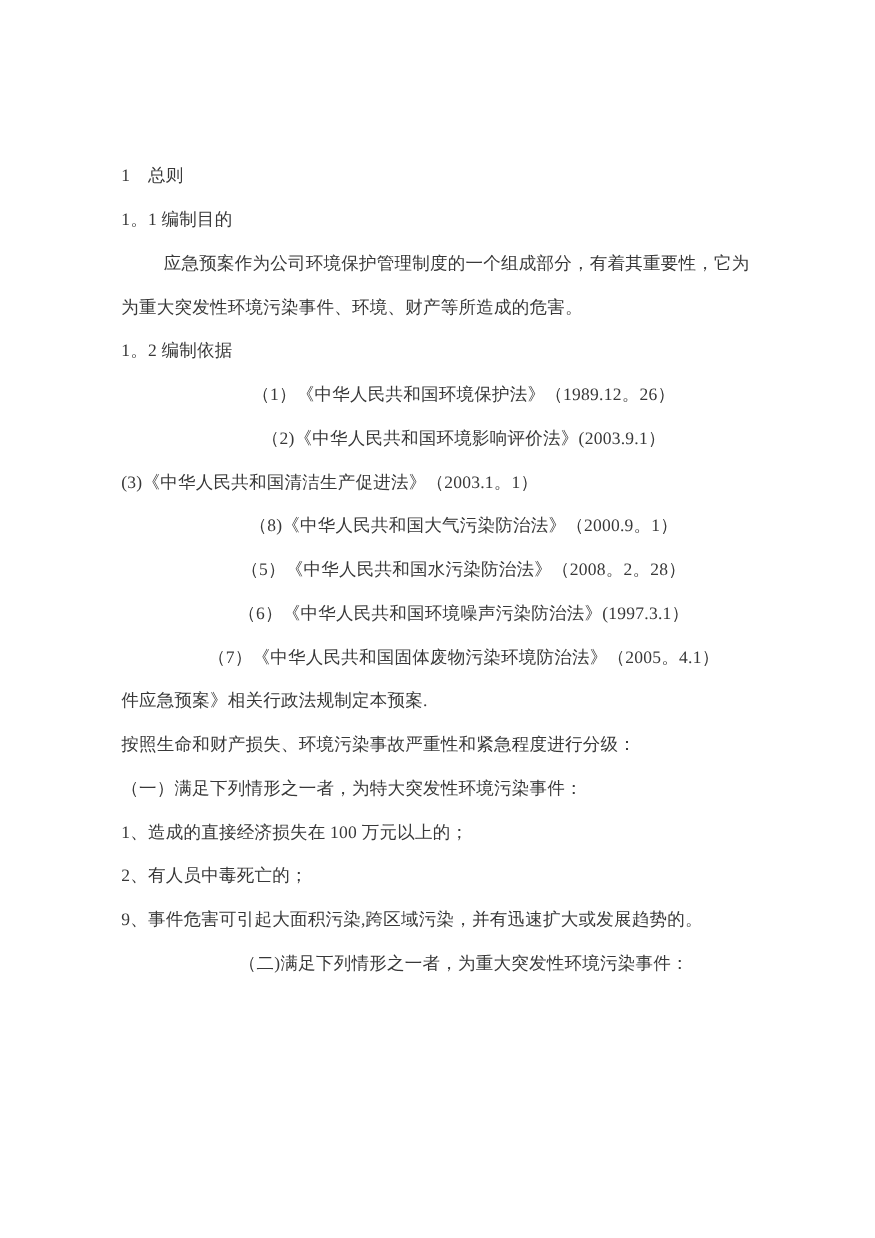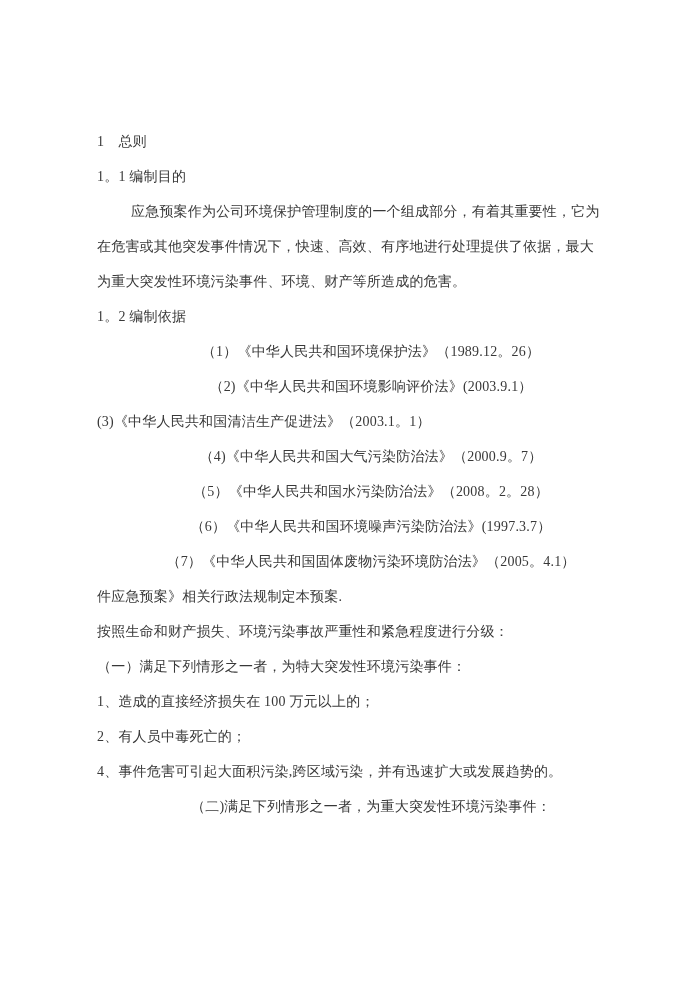--- a/index.html
+++ b/index.html
@@ -37,40 +37,39 @@
 <body>
 
 <div class="page">
   <div class="content">
 
     <div class="line">1　总则</div>
 
     <div class="line">1。1 编制目的</div>
 
     <div class="line ind-para">应急预案作为公司环境保护管理制度的一个组成部分，有着其重要性，它为</div>
-    <div class="line">在危害或其他突发事件情况下，快速、高效、有序地进行处理提供了依据，最大</div>
     <div class="line">为重大突发性环境污染事件、环境、财产等所造成的危害。</div>
 
     <div class="line">1。2 编制依据</div>
 
     <div class="line ind-a">（1）《中华人民共和国环境保护法》（1989.12。26）</div>
     <div class="line ind-a">（2)《中华人民共和国环境影响评价法》(2003.9.1）</div>
     <div class="line">(3)《中华人民共和国清洁生产促进法》（2003.1。1）</div>
-    <div class="line ind-a">（4)《中华人民共和国大气污染防治法》（2000.9。7）</div>
+    <div class="line ind-a">（8)《中华人民共和国大气污染防治法》（2000.9。1）</div>
     <div class="line ind-a">（5）《中华人民共和国水污染防治法》（2008。2。28）</div>
-    <div class="line ind-a">（6）《中华人民共和国环境噪声污染防治法》(1997.3.7）</div>
+    <div class="line ind-a">（6）《中华人民共和国环境噪声污染防治法》(1997.3.1）</div>
     <div class="line ind-a">（7）《中华人民共和国固体废物污染环境防治法》（2005。4.1）</div>
 
     <div class="line">件应急预案》相关行政法规制定本预案.</div>
 
 
     <div class="line">按照生命和财产损失、环境污染事故严重性和紧急程度进行分级：</div>
 
     <div class="line">（一）满足下列情形之一者，为特大突发性环境污染事件：</div>
 
     <div class="line">1、造成的直接经济损失在 100 万元以上的；</div>
     <div class="line">2、有人员中毒死亡的；</div>
-    <div class="line">4、事件危害可引起大面积污染,跨区域污染，并有迅速扩大或发展趋势的。</div>
+    <div class="line">9、事件危害可引起大面积污染,跨区域污染，并有迅速扩大或发展趋势的。</div>
 
     <div class="line ind-a">（二)满足下列情形之一者，为重大突发性环境污染事件：</div>
 
   </div>
 </div>
 
 </body></html>

